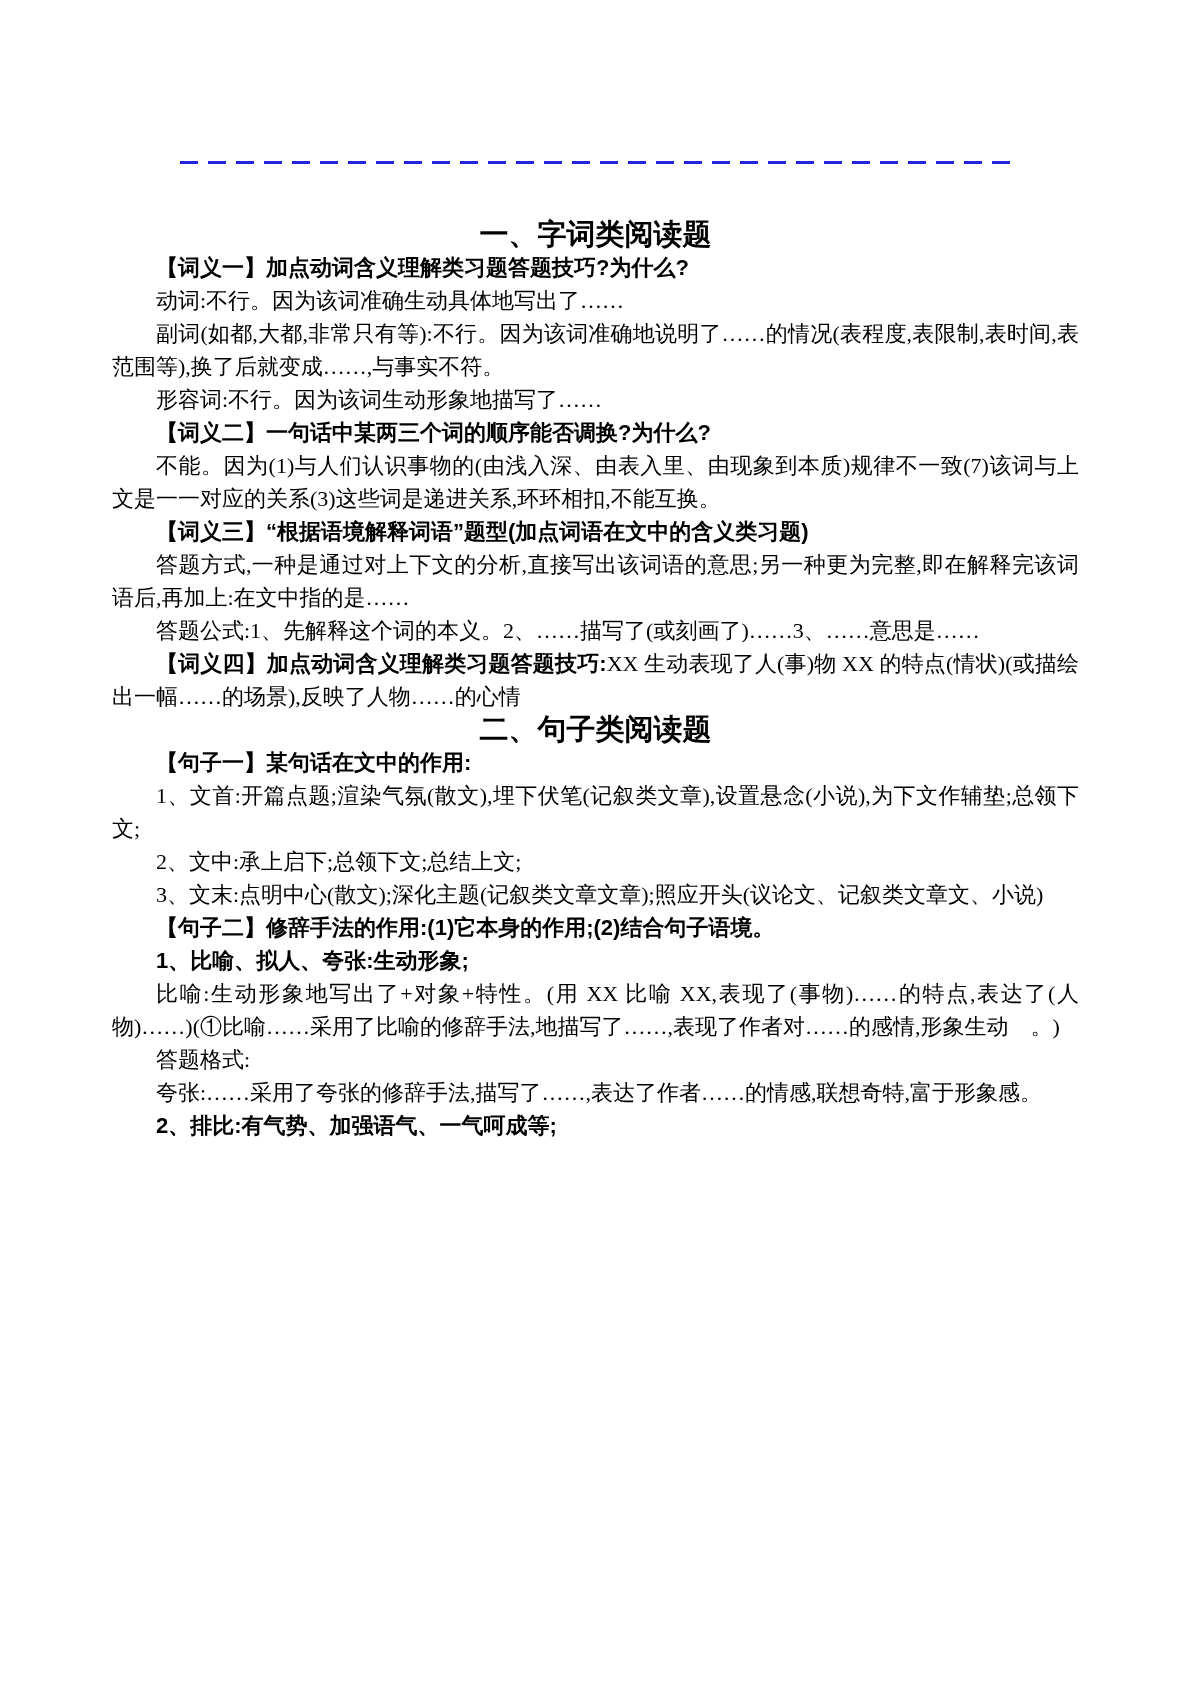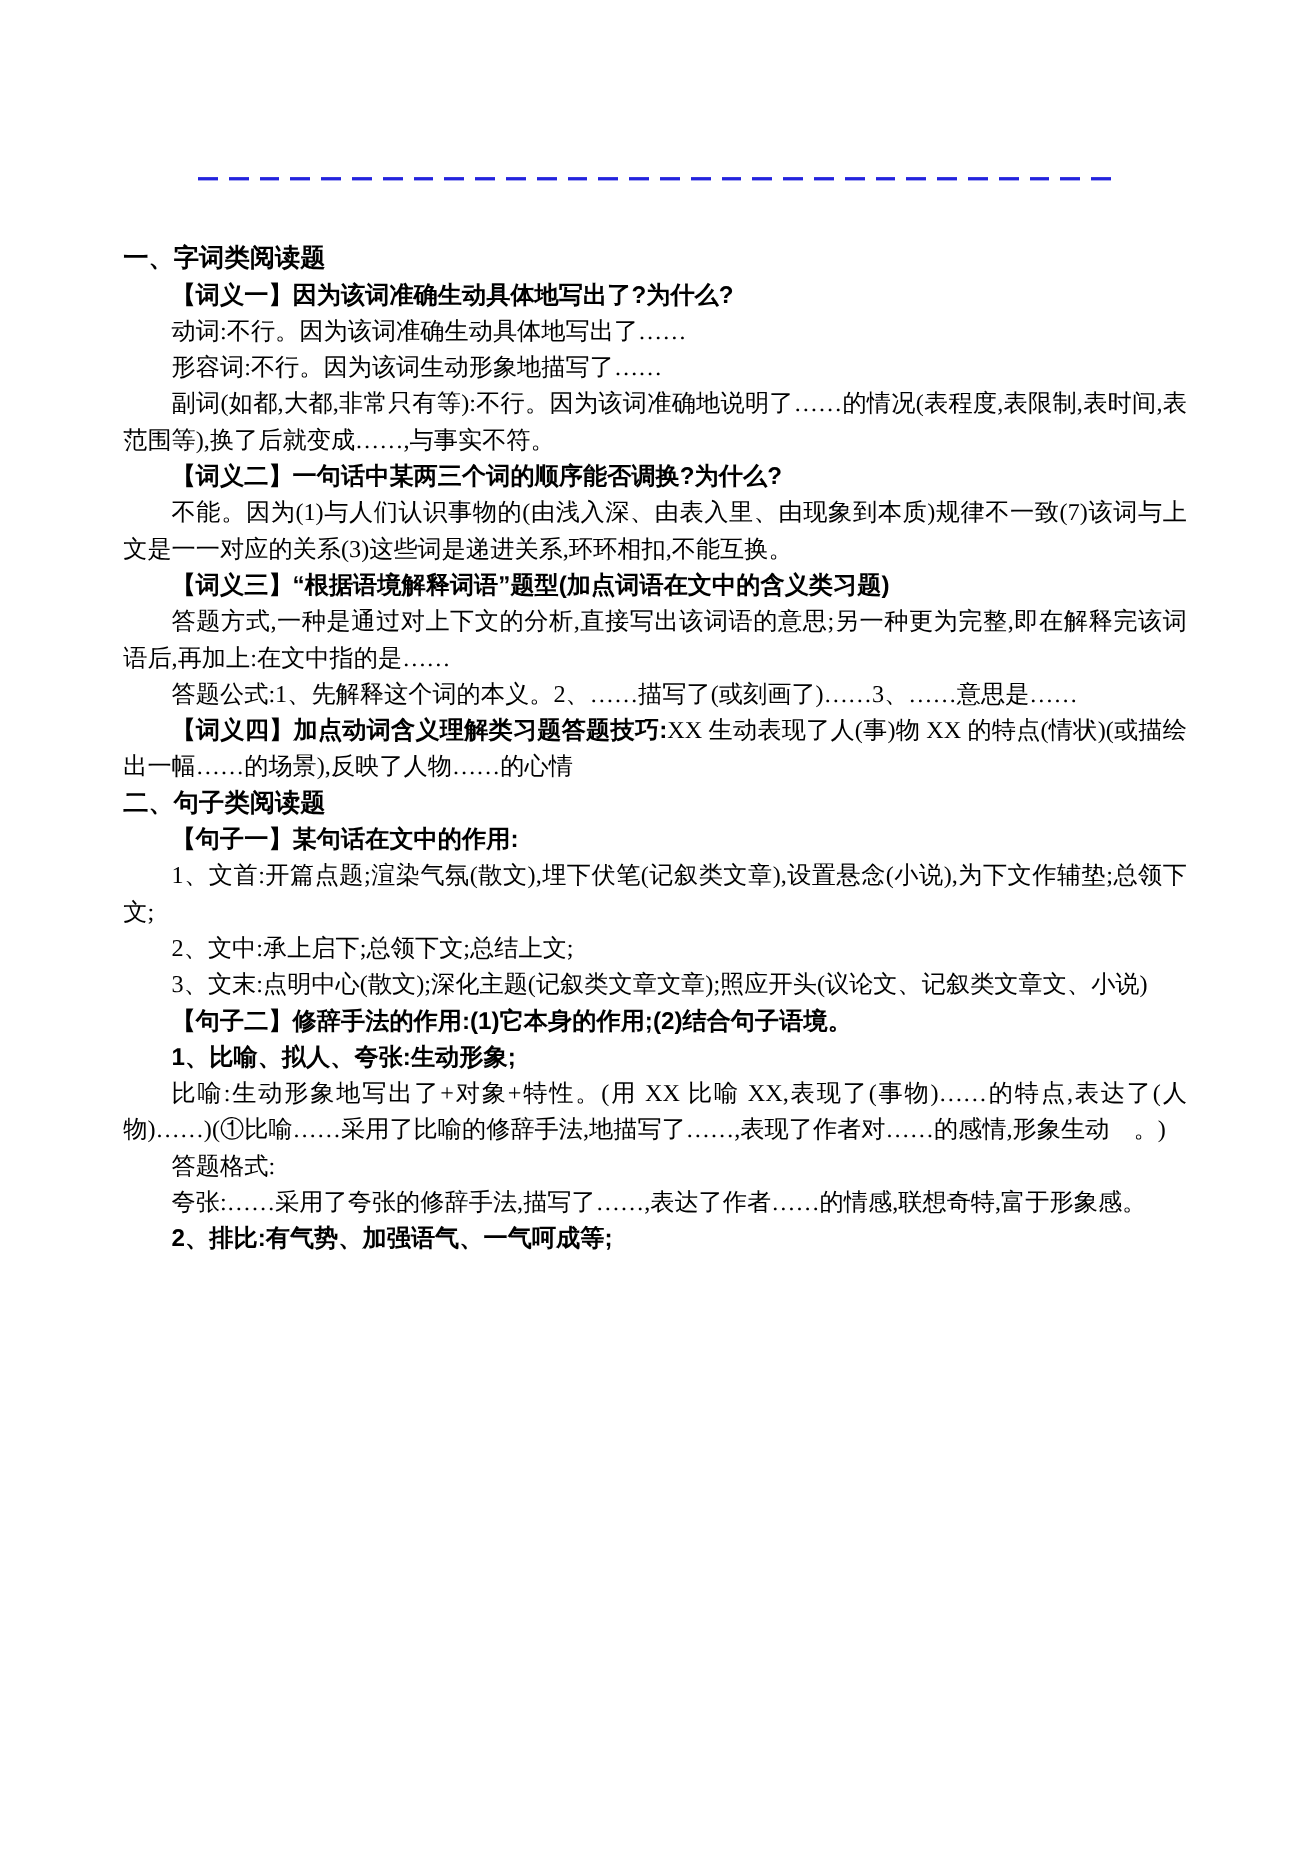--- a/index.html
+++ b/index.html
@@ -25,22 +25,23 @@
   .content {
     position: absolute;
     left: 112px; top: 218px;
     width: 967px;
     font-size: 22px;
     line-height: 33px;
     text-align: justify;
   }
   .sec-title {
     margin: 0;
+    text-align: center;
     text-indent: 0;
-    font-size: 23px;
+    font-size: 29px;
     font-weight: 700;
     font-family: "Liberation Sans", sans-serif;
   }
   .sec-title.second { }
   .blk {
     margin: 0;
     text-indent: 2em;
   }
   .b {
     font-weight: 700;
@@ -51,24 +52,24 @@
 <body>
 
 <div class="page">
 
   <div class="divider"></div>
 
   <div class="content">
 
     <h2 class="sec-title">一、字词类阅读题</h2>
 
-    <p class="blk"><span class="b">【词义一】因为该词准确生动具体地写出了?为什么?</span><span class="t"></span></p>
+    <p class="blk"><span class="b">【词义一】加点动词含义理解类习题答题技巧?为什么?</span><span class="t"></span></p>
     <p class="blk"><span class="b"></span><span class="t">动词:不行。因为该词准确生动具体地写出了……</span></p>
+    <p class="blk"><span class="b"></span><span class="t">副词(如都,大都,非常只有等):不行。因为该词准确地说明了……的情况(表程度,表限制,表时间,表范围等),换了后就变成……,与事实不符。</span></p>
     <p class="blk"><span class="b"></span><span class="t">形容词:不行。因为该词生动形象地描写了……</span></p>
-    <p class="blk"><span class="b"></span><span class="t">副词(如都,大都,非常只有等):不行。因为该词准确地说明了……的情况(表程度,表限制,表时间,表范围等),换了后就变成……,与事实不符。</span></p>
     <p class="blk"><span class="b">【词义二】一句话中某两三个词的顺序能否调换?为什么?</span><span class="t"></span></p>
     <p class="blk"><span class="b"></span><span class="t">不能。因为(1)与人们认识事物的(由浅入深、由表入里、由现象到本质)规律不一致(7)该词与上文是一一对应的关系(3)这些词是递进关系,环环相扣,不能互换。</span></p>
     <p class="blk"><span class="b">【词义三】“根据语境解释词语”题型(加点词语在文中的含义类习题)</span><span class="t"></span></p>
     <p class="blk"><span class="b"></span><span class="t">答题方式,一种是通过对上下文的分析,直接写出该词语的意思;另一种更为完整,即在解释完该词语后,再加上:在文中指的是……</span></p>
     <p class="blk"><span class="b"></span><span class="t">答题公式:1、先解释这个词的本义。2、……描写了(或刻画了)……3、……意思是……</span></p>
     <p class="blk"><span class="b">【词义四】加点动词含义理解类习题答题技巧:</span><span class="t">XX 生动表现了人(事)物 XX 的特点(情状)(或描绘出一幅……的场景),反映了人物……的心情</span></p>
 
     <h2 class="sec-title second">二、句子类阅读题</h2>
 
     <p class="blk"><span class="b">【句子一】某句话在文中的作用:</span><span class="t"></span></p>

